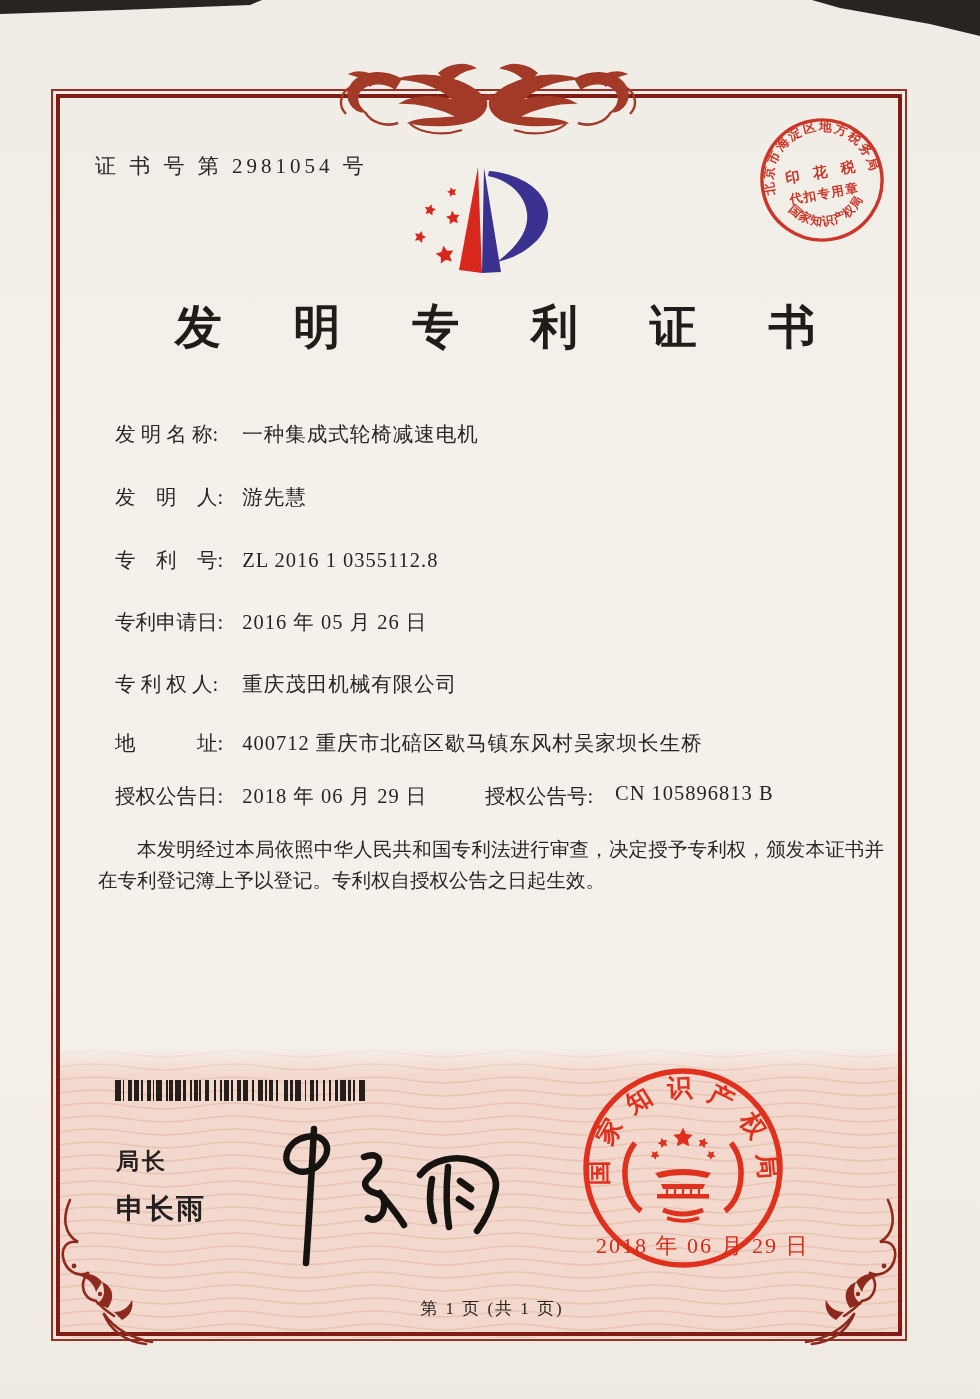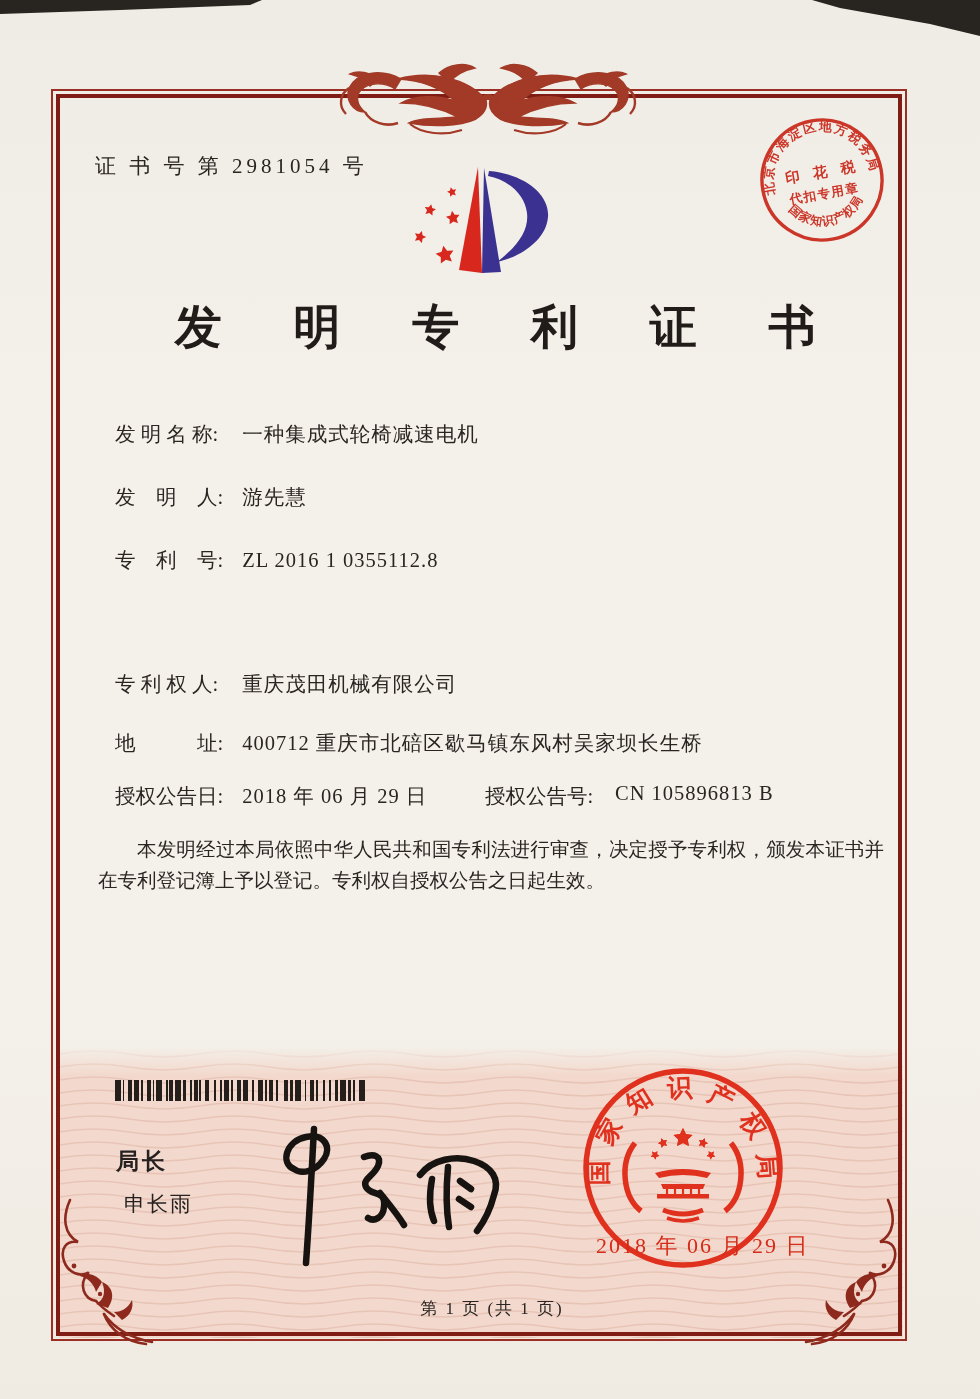--- a/index.html
+++ b/index.html
@@ -31,21 +31,21 @@
   .field-row{position:absolute;left:115px;font-size:20.5px;color:#2a2522;white-space:nowrap;}
   .flabel{display:inline-block;width:122px;white-space:nowrap;}
   .fvalue{letter-spacing:1px;}
   .flabel2{position:absolute;left:370px;}
   .fvalue2{position:absolute;left:500px;letter-spacing:1px;}
   .paras{position:absolute;left:98px;top:834px;width:786px;color:#2b2623;}
   .paras p{margin:0;font-size:19.5px;line-height:31px;text-align:justify;text-indent:2em;}
   .barcode{position:absolute;left:115px;top:1080px;width:252px;height:21px;display:flex;align-items:stretch;}
   .barcode .b{height:100%;}
   .director-title{position:absolute;left:116px;top:1146px;font-size:23px;font-weight:600;color:#262120;letter-spacing:3px;}
-  .director-name{position:absolute;left:124px;top:1190px;font-size:21px;font-weight:400;color:#262120;letter-spacing:2px;}
+  .director-name{position:absolute;left:116px;top:1190px;font-size:28px;font-weight:700;color:#262120;letter-spacing:2px;}
   .signature{position:absolute;left:252px;top:1123px;}
   .seal-svg{position:absolute;left:573px;top:1061px;}
   .seal-date{position:absolute;left:596px;top:1231px;font-size:22px;color:#d62b18;letter-spacing:2px;
     font-weight:500;white-space:nowrap;}
   .footer{position:absolute;left:12px;top:1297px;width:960px;text-align:center;font-size:17px;color:#2a2522;letter-spacing:2px;}
   .ornament{position:absolute;}
 </style>
 </head>
 <body>
 
@@ -169,20 +169,24 @@
     <span class="flabel">发 明 名 称:</span>
     <span class="fvalue">一种集成式轮椅减速电机</span>
   </div>
   <div class="field-row" style="top:483px;">
     <span class="flabel">发　明　人:</span>
     <span class="fvalue">游先慧</span>
   </div>
   <div class="field-row" style="top:546px;">
     <span class="flabel">专　利　号:</span>
     <span class="fvalue">ZL 2016 1 0355112.8</span>
+  </div>
+  <div class="field-row" style="top:608px;">
+    <span class="flabel">专利申请日:</span>
+    <span class="fvalue">2016 年 05 月 26 日</span>
   </div>
   <div class="field-row" style="top:670px;">
     <span class="flabel">专 利 权 人:</span>
     <span class="fvalue">重庆茂田机械有限公司</span>
   </div>
   <div class="field-row" style="top:729px;">
     <span class="flabel">地　　　址:</span>
     <span class="fvalue">400712 重庆市北碚区歇马镇东风村吴家坝长生桥</span>
   </div>
   <div class="field-row" style="top:782px;width:770px;">

